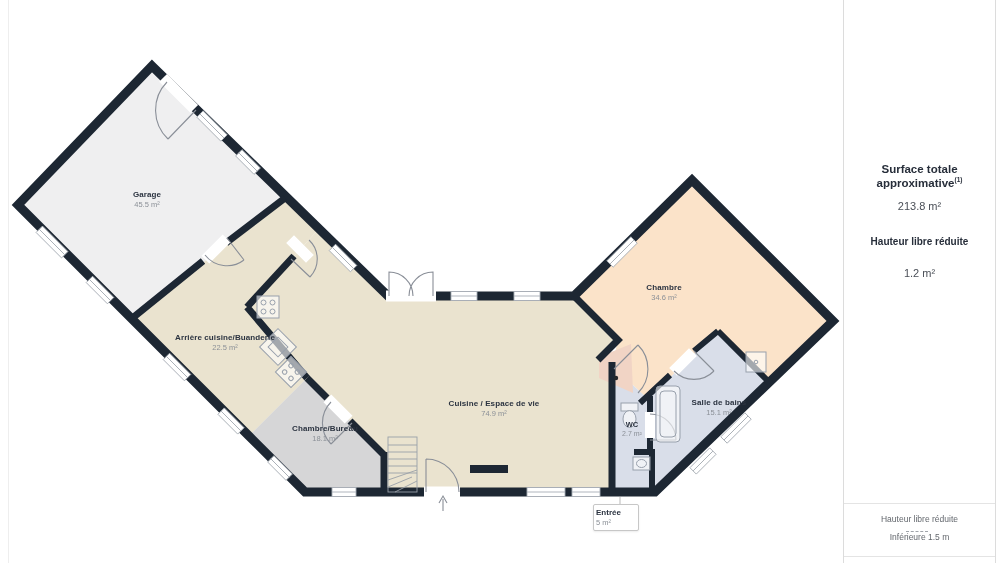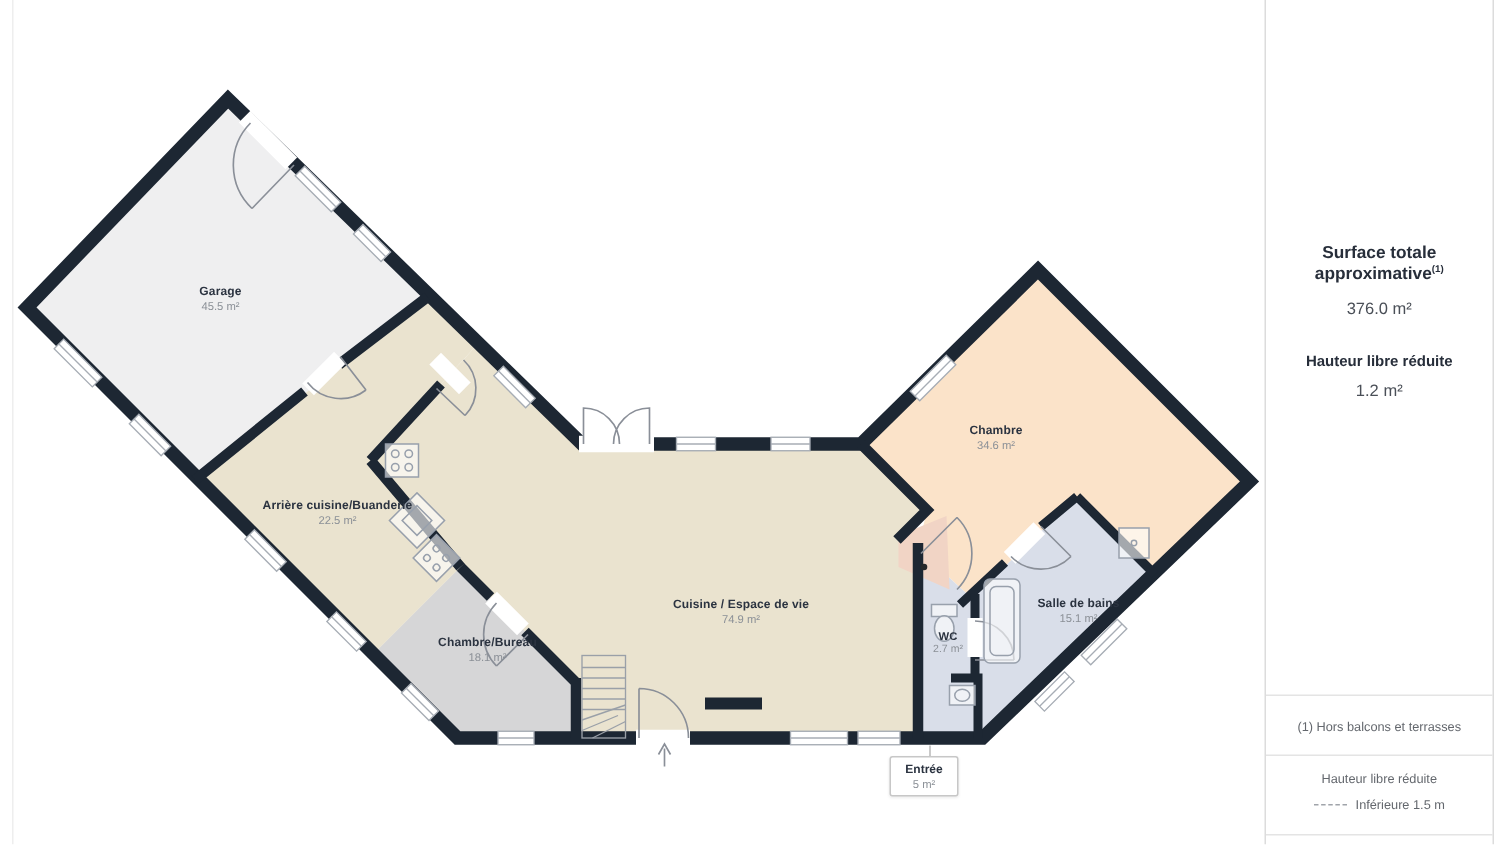--- a/index.html
+++ b/index.html
@@ -14,47 +14,47 @@
 
   .room-label { position: absolute; transform: translate(-50%, -50%); text-align: center; pointer-events: none; white-space: nowrap; }
   .room-label .rname { display: block; font-size: 8px; font-weight: bold; color: #2b3340; letter-spacing: .1px; }
   .room-label .rarea { display: block; font-size: 7.5px; color: #8b9097; margin-top: 1px; }
   .room-label.small .rname { font-size: 7.5px; }
   .room-label.small .rarea { font-size: 7px; }
 
   .entree-box {
     position: absolute; left: 593px; top: 504px; width: 46px;
     background: #fff; border: 1px solid #c7c7c7; border-radius: 2px;
-    padding: 3px 2px; text-align: center; box-shadow: 0 1px 2px rgba(0,0,0,.08);
+    padding: 3px 2px; text-align: left; box-shadow: 0 1px 2px rgba(0,0,0,.08);
   }
   .entree-box .rname { display: block; font-size: 8px; font-weight: bold; color: #2b3340; }
   .entree-box .rarea { display: block; font-size: 7.5px; color: #8b9097; margin-top: 1px; }
 
   .sidebar {
     position: absolute; left: 843px; top: 0; width: 153px; height: 563px;
     background: #fff; border-left: 1px solid #dcdcdc; border-right: 1px solid #dcdcdc;
   }
   .sidebar-stats { padding-top: 162px; text-align: center; }
   .sb-title { font-size: 11.5px; font-weight: bold; color: #272e3a; line-height: 1.25; padding: 0 6px; }
   .sb-title sup { font-size: 6.5px; }
   .sb-total { font-size: 11px; color: #4a4f57; margin-top: 9px; }
   .sb-reduced-label { font-size: 10px; font-weight: bold; color: #272e3a; margin-top: 24px; }
-  .sb-reduced-value { font-size: 11px; color: #4a4f57; margin-top: 8px; }
+  .sb-reduced-value { font-size: 11px; color: #4a4f57; margin-top: 20px; }
 
   .sb-note1 {
     position: absolute; left: 0; right: 0; top: 463px; height: 40px;
     border-top: 1px solid #e4e4e4; display: flex; align-items: center; justify-content: center;
     font-size: 8.5px; color: #63676d;
   }
   .sb-legend {
     position: absolute; left: 0; right: 0; top: 503px; height: 54px;
     border-top: 1px solid #e4e4e4; border-bottom: 1px solid #e4e4e4;
     text-align: center; padding-top: 10px; font-size: 8.5px; color: #63676d;
   }
-  .sb-legend .legend-row { margin-top: 7px; display: flex; align-items: center; justify-content: center; }
+  .sb-legend .legend-row { margin-top: 7px; display: flex; align-items: center; justify-content: center; flex-direction: column; }
   .dash-sample { display: inline-block; width: 22px; height: 0; border-top: 1px dashed #a0a4aa; margin-right: 6px; }
 </style>
 </head>
 <body>
 
 <div class="page">
 
   <div class="plan-area">
     <div class="plan-edge"></div>
 
@@ -268,26 +268,25 @@
       <span class="rname">Entrée</span>
       <span class="rarea">5 m²</span>
     </div>
   </div>
 
   <div class="sidebar">
     <div class="sidebar-stats">
       <div class="sb-title">
         <span>Surface totale approximative</span><sup>(1)</sup>
       </div>
-      <div class="sb-total">376.0 m²</div>
+      <div class="sb-total">213.8 m²</div>
       <div class="sb-reduced-label">Hauteur libre réduite</div>
       <div class="sb-reduced-value">1.2 m²</div>
     </div>
 
-    <div class="sb-note1">(1) Hors balcons et terrasses</div>
 
     <div class="sb-legend">
       <div>Hauteur libre réduite</div>
       <div class="legend-row">
         <span class="dash-sample"></span>
         <span>Inférieure 1.5 m</span>
       </div>
     </div>
   </div>
 

